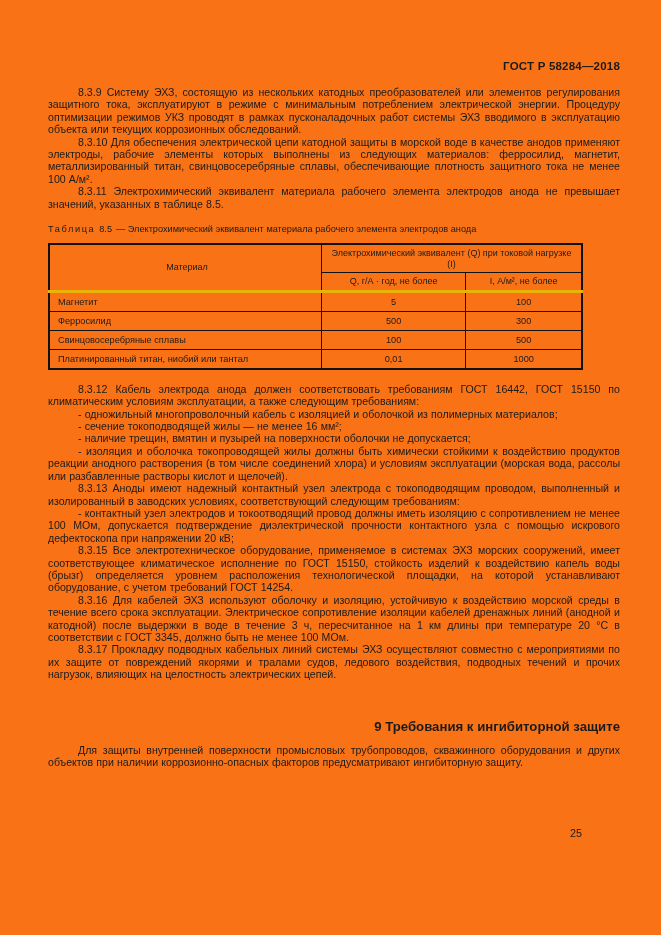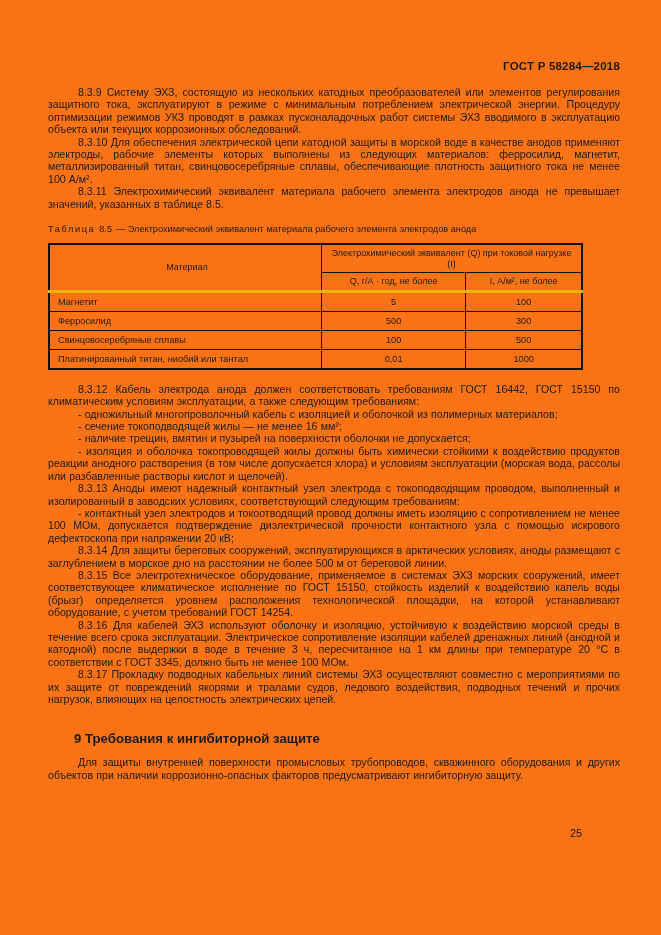--- a/index.html
+++ b/index.html
@@ -55,24 +55,25 @@
   }
   .data-table td.c-mat{
     width:258px;
     text-align:left;
     padding-left:8px;
   }
   .data-table tr.hdr td{font-size:9px;}
   .data-table td.thick-bottom{border-bottom:3px solid #eab308;}
   .data-table tr.body-row td{height:12px;}
   .section-heading{
-    margin:26px 0 10px 26px;
+    margin:38px 0 10px 26px;
     font-size:13.2px;
     font-weight:bold;
     line-height:15px;
+    text-align:right;
   }
   .page-number{
     position:absolute;
     top:827px;right:79px;
     font-size:10.8px;
     margin-left:48px;
   }
 </style>
 </head>
 <body>
@@ -113,24 +114,23 @@
             <td class="c-mat">Платинированный титан, ниобий или тантал</td>
             <td>0,01</td>
             <td>1000</td>
           </tr>
         </tbody>
       </table>
       <p class="para">8.3.12 Кабель электрода анода должен соответствовать требованиям ГОСТ 16442, ГОСТ 15150 по климатическим условиям эксплуатации, а также следующим требованиям:</p>
       <p class="para">- одножильный многопроволочный кабель с изоляцией и оболочкой из полимерных материалов;</p>
       <p class="para">- сечение токоподводящей жилы — не менее 16 мм²;</p>
       <p class="para">- наличие трещин, вмятин и пузырей на поверхности оболочки не допускается;</p>
-      <p class="para">- изоляция и оболочка токопроводящей жилы должны быть химически стойкими к воздействию продуктов реакции анодного растворения (в том числе допускается хлора) и условиям эксплуатации (морская вода, рассолы или разбавленные растворы кислот и щелочей).</p>
+      <p class="para">- изоляция и оболочка токопроводящей жилы должны быть химически стойкими к воздействию продуктов реакции анодного растворения (в том числе соединений хлора) и условиям эксплуатации (морская вода, рассолы или разбавленные растворы кислот и щелочей).</p>
       <p class="para">8.3.13 Аноды имеют надежный контактный узел электрода с токоподводящим проводом, выполненный и изолированный в заводских условиях, соответствующий следующим требованиям:</p>
       <p class="para">- контактный узел электродов и токоотводящий провод должны иметь изоляцию с сопротивлением не менее 100 МОм, допускается подтверждение диэлектрической прочности контактного узла с помощью искрового дефектоскопа при напряжении 20 кВ;</p>
-      <p class="para">8.3.14 Для защиты береговых сооружений, эксплуатирующихся в арктических условиях, аноды размещают с заглублением в морское дно на расстоянии не более 500 м от береговой линии.</p>
       <p class="para">8.3.15 Все электротехническое оборудование, применяемое в системах ЭХЗ морских сооружений, имеет соответствующее климатическое исполнение по ГОСТ 15150, стойкость изделий к воздействию капель воды (брызг) определяется уровнем расположения технологической площадки, на которой устанавливают оборудование, с учетом требований ГОСТ 14254.</p>
       <p class="para">8.3.16 Для кабелей ЭХЗ используют оболочку и изоляцию, устойчивую к воздействию морской среды в течение всего срока эксплуатации. Электрическое сопротивление изоляции кабелей дренажных линий (анодной и катодной) после выдержки в воде в течение 3 ч, пересчитанное на 1 км длины при температуре 20 °С в соответствии с ГОСТ 3345, должно быть не менее 100 МОм.</p>
       <p class="para">8.3.17 Прокладку подводных кабельных линий системы ЭХЗ осуществляют совместно с мероприятиями по их защите от повреждений якорями и тралами судов, ледового воздействия, подводных течений и прочих нагрузок, влияющих на целостность электрических цепей.</p>
       <h2 class="section-heading">9 Требования к ингибиторной защите</h2>
       <p class="para">Для защиты внутренней поверхности промысловых трубопроводов, скважинного оборудования и других объектов при наличии коррозионно-опасных факторов предусматривают ингибиторную защиту.</p>
     </div>
   <div class="page-number">25</div>
 </div>
 
 </body></html>

